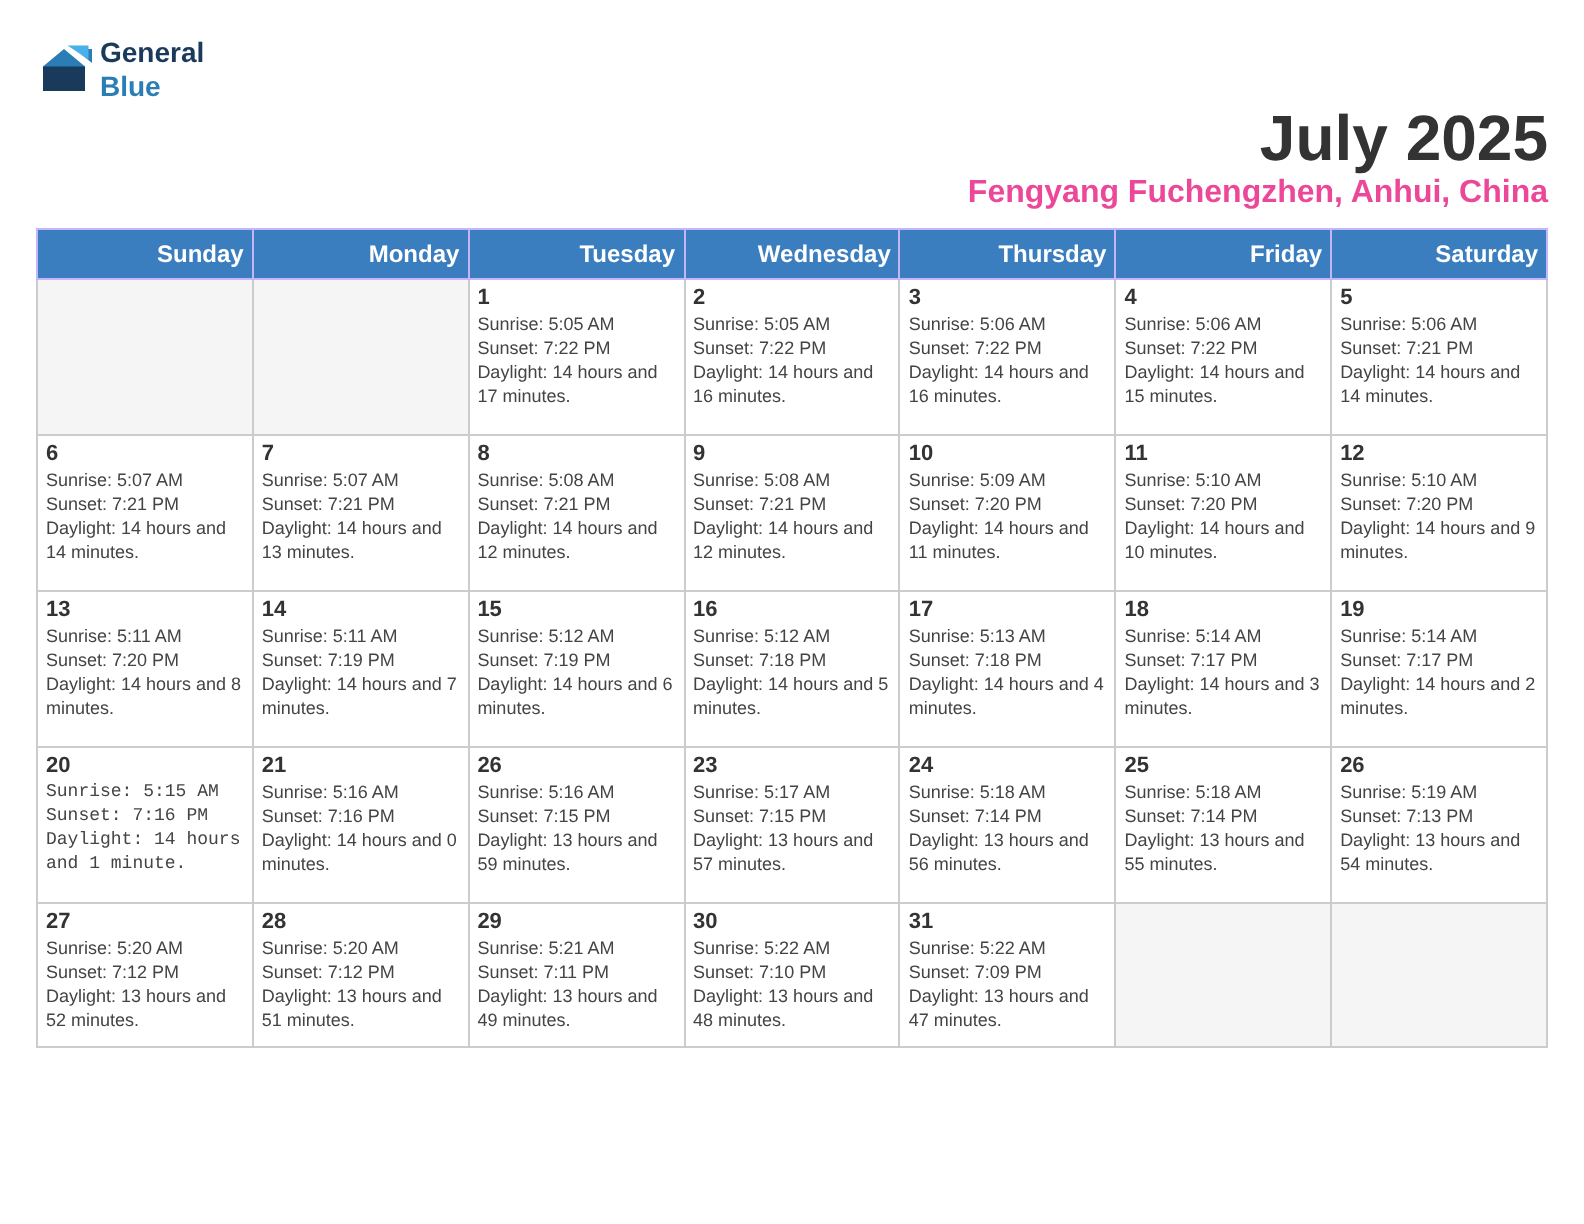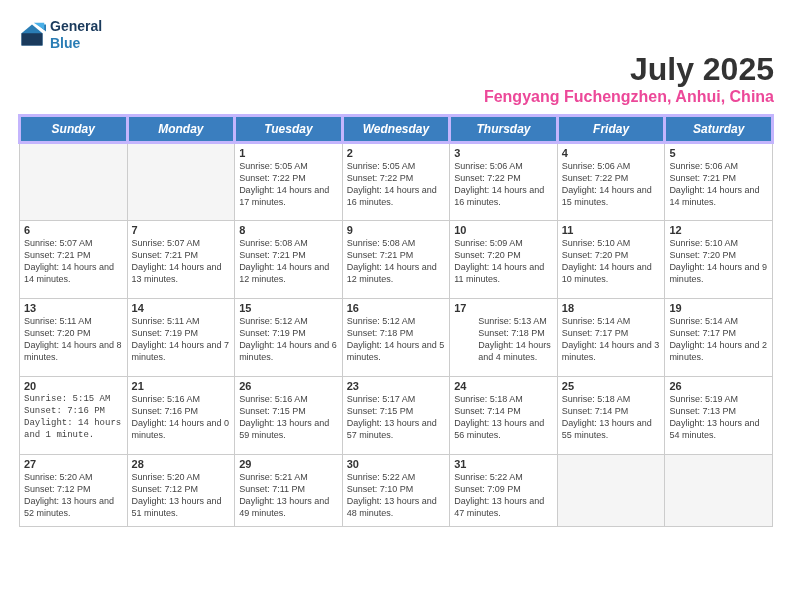--- a/index.html
+++ b/index.html
@@ -52,23 +52,22 @@
       border-collapse: collapse;
       width: 100%;
       table-layout: fixed;
     }
     .calendar th {
       background: #3a7ebf;
       color: #fff;
       font-size: 12px;
       font-weight: bold;
       padding: 5px 4px;
-      text-align: center;
-      border: 3px solid #c4b5fd;
-      font-style: italic;
+      text-align: right;
+      border: 1px solid #c4b5fd;
     }
     .calendar td {
       border: 1px solid #ccc;
       vertical-align: top;
       padding: 3px 4px;
       font-size: 9.5px;
       color: #333;
       background: #fff;
       width: calc(100% / 7);
       height: 78px;
@@ -226,21 +225,21 @@
 Daylight: 14 hours and 6 minutes.</div>
           </td>
           <td>
             <span class="day-num">16</span>
             <div class="day-info" style="white-space: pre-line;">Sunrise: 5:12 AM
 Sunset: 7:18 PM
 Daylight: 14 hours and 5 minutes.</div>
           </td>
           <td>
             <span class="day-num">17</span>
-            <div class="day-info" style="white-space: pre-line; margin-left: 24px;">Sunrise: 5:13 AM
+            <div class="day-info" style="white-space: pre-line;">Sunrise: 5:13 AM
 Sunset: 7:18 PM
 Daylight: 14 hours and 4 minutes.</div>
           </td>
           <td>
             <span class="day-num">18</span>
             <div class="day-info" style="white-space: pre-line;">Sunrise: 5:14 AM
 Sunset: 7:17 PM
 Daylight: 14 hours and 3 minutes.</div>
           </td>
           <td>

